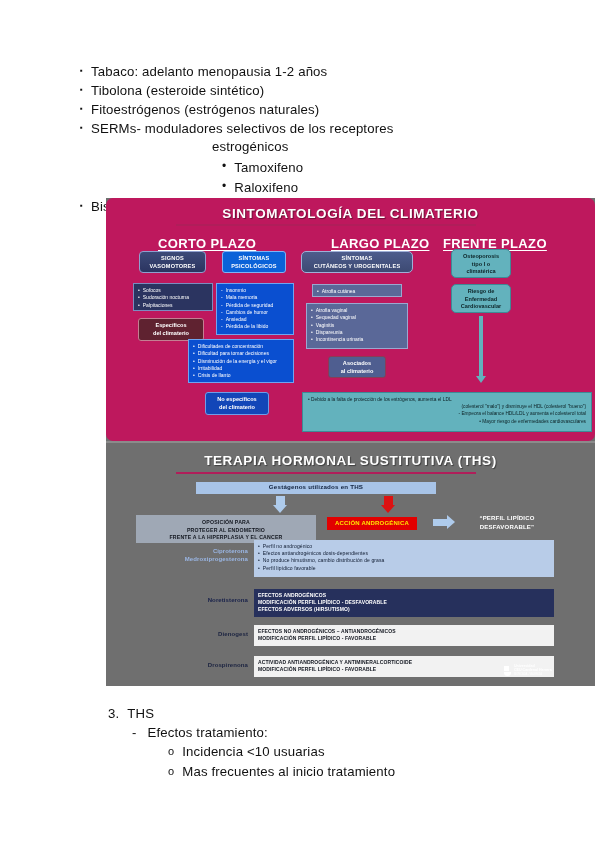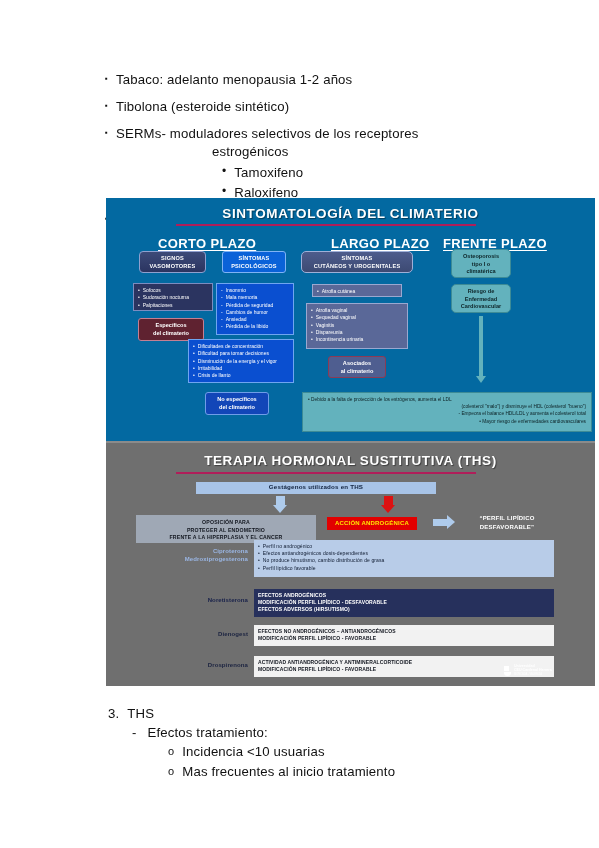--- a/index.html
+++ b/index.html
@@ -33,21 +33,21 @@
     white-space: nowrap;
     position: relative;
   }
   .li .bullet {
     display: inline-block;
     text-align: left;
   }
   .lvl-num   { padding-left: 108px; }
   .lvl-dash  { padding-left: 132px; }
   .lvl-o     { padding-left: 150px; }
-  .lvl-sq    { padding-left: 105px; margin-top: 8px; }
+  .lvl-sq    { padding-left: 80px; }
   .lvl-dot   { padding-left: 222px; }
   .lvl-cont  { padding-left: 212px; }
   .lvl-o2    { padding-left: 168px; }
 
   .bullet.sq {
     font-size: 8px;
     vertical-align: 2.5px;
     margin-right: 8px;
   }
   .bullet.o {
@@ -76,21 +76,22 @@
     background: #6f6f6f;
     overflow: hidden;
   }
 
   
   .sec1 {
     position: absolute;
     left: 0; top: 0;
     width: 489px;
     height: 243px;
-    background: #0369a1;
+    background: #be185d;
+    border-radius: 7px;
   }
   .sec2 {
     position: absolute;
     left: 0; top: 243px;
     width: 489px;
     height: 245px;
     background: #6f6f6f;
     border-top: 2px solid #8b8b8b;
   }
 
@@ -384,20 +385,21 @@
     font-weight: bold;
   }
   .logo-sub { font-size: 2.6px; font-weight: normal; opacity: .9; }
 </style>
 </head>
 <body>
 
 <div class="doc-text top-list">
   <div class="li lvl-sq"><span class="bullet sq">▪</span><span>Tabaco: adelanto menopausia 1-2 años</span></div>
   <div class="li lvl-sq"><span class="bullet sq">▪</span><span>Tibolona (esteroide sintético)</span></div>
+  <div class="li lvl-sq"><span class="bullet sq">▪</span><span>Fitoestrógenos (estrógenos naturales)</span></div>
   <div class="li lvl-sq"><span class="bullet sq">▪</span><span>SERMs- moduladores selectivos de los receptores</span></div>
   <div class="li lvl-cont"><span>estrogénicos</span></div>
   <div class="li lvl-dot"><span class="bullet dot">•</span><span>Tamoxifeno</span></div>
   <div class="li lvl-dot"><span class="bullet dot">•</span><span>Raloxifeno</span></div>
   <div class="li lvl-sq"><span class="bullet sq">▪</span><span>Bisfosfonatos (solo osteoporosis)</span></div>
 </div>
 
 <div class="slide-wide">
 
   <div class="sec1">

